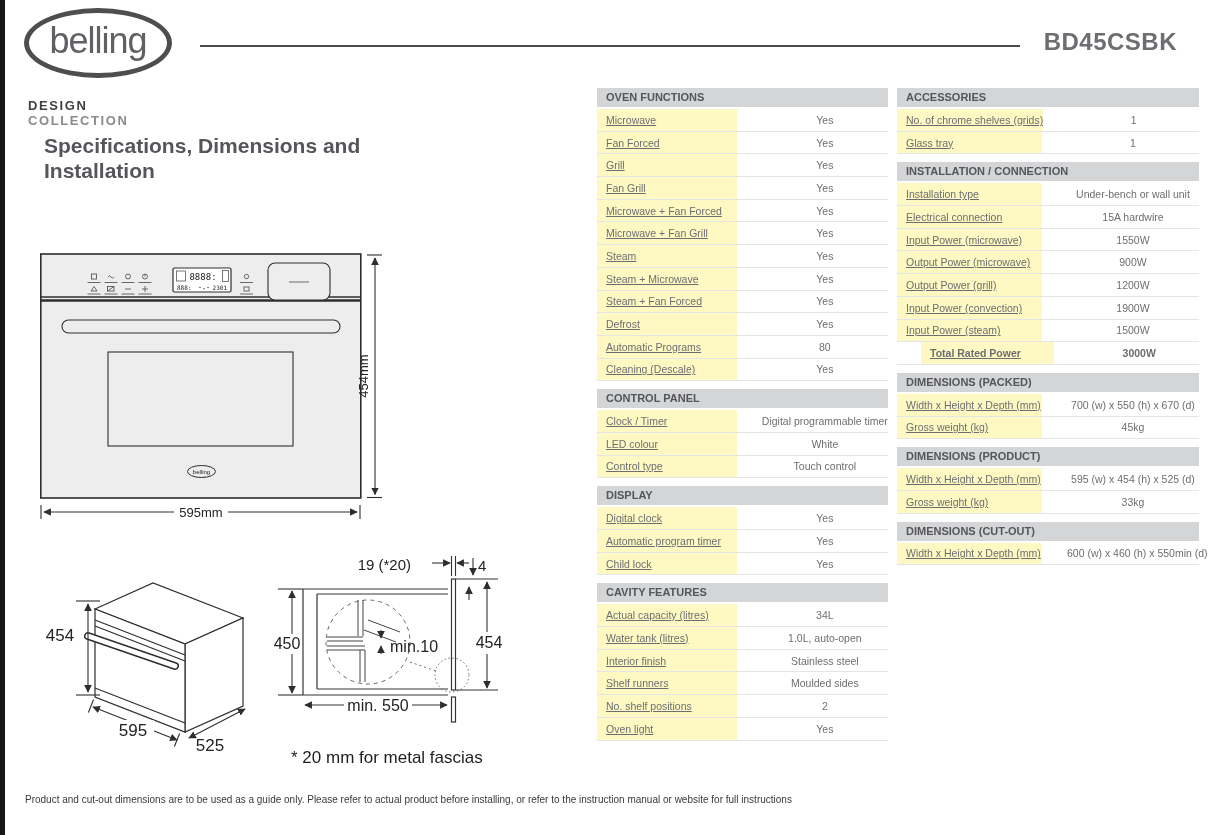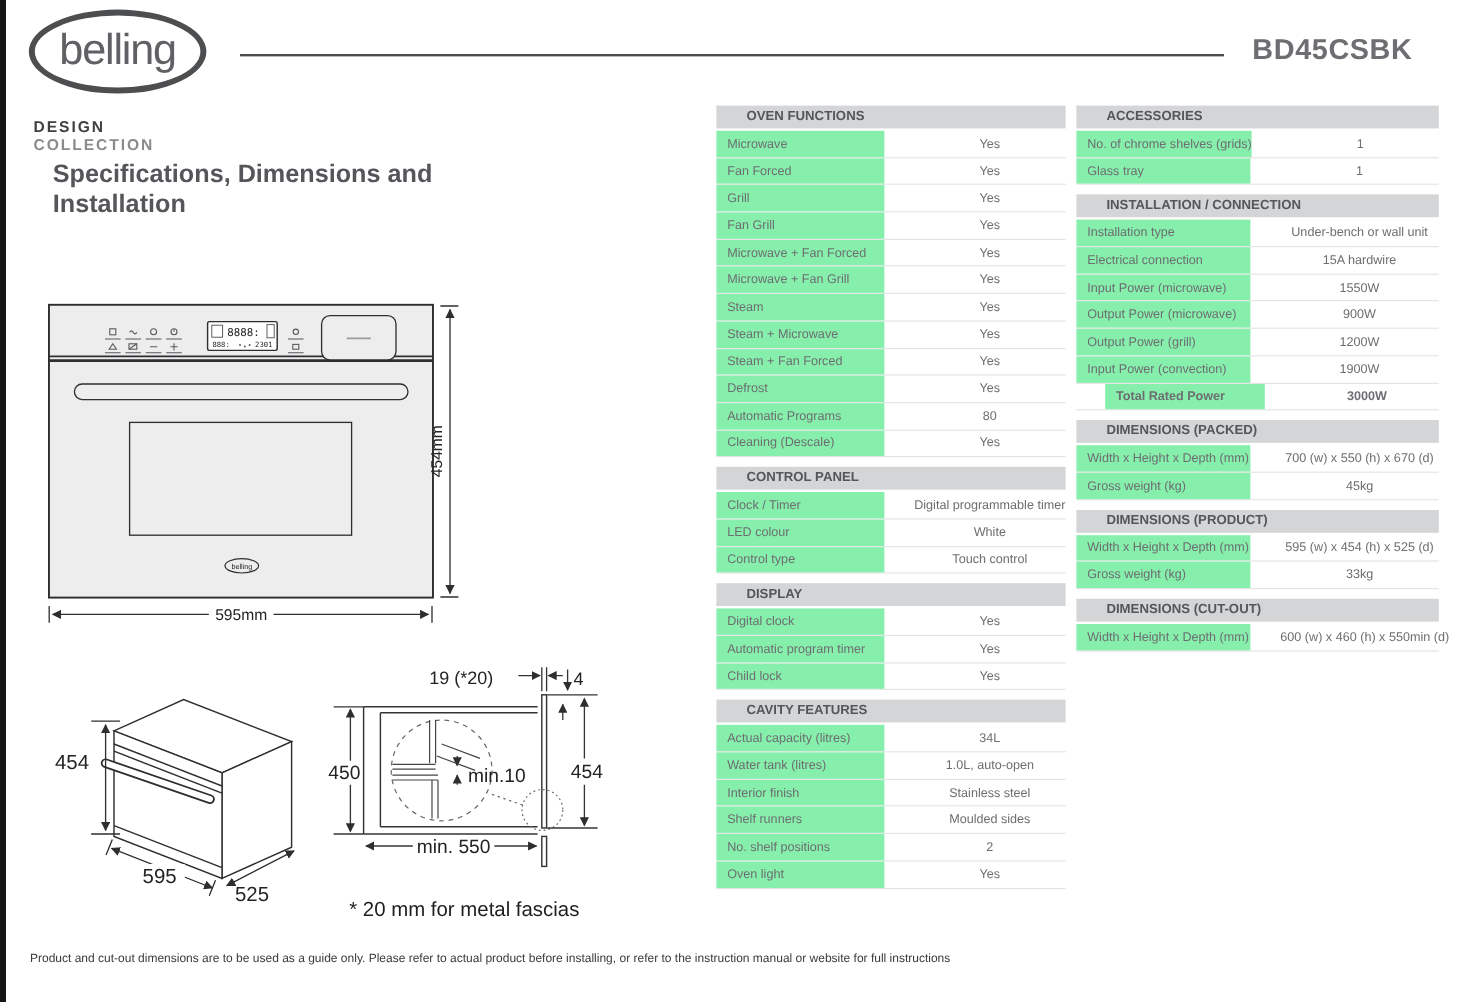--- a/index.html
+++ b/index.html
@@ -19,24 +19,24 @@
   .logo-sub .d1{color:#3f4042;}
   .logo-sub .d2{color:#8a8b8d;}
   .header-rule{position:absolute;left:200px;top:45px;width:820px;border-top:2px solid #4a4b4d;}
   .model{position:absolute;right:37px;top:28px;font-size:24px;font-weight:bold;color:#6d6e71;letter-spacing:0.5px;}
   .page-title{position:absolute;left:44px;top:120px;width:330px;font-size:21px;font-weight:bold;color:#55565a;line-height:1.17;}
   
   .spec-col{position:absolute;top:88px;}
   #col-0{left:597px;width:291px;}
   #col-1{left:897px;width:302px;}
   .spec-table{margin-bottom:8px;}
-  .spec-header{height:19px;line-height:19px;background:#d4d5d6;color:#55565a;font-size:11px;font-weight:bold;padding-left:25px;margin-bottom:2px;}
+  .spec-header{height:19px;line-height:19px;background:#d4d5d6;color:#55565a;font-size:11px;font-weight:bold;padding-left:9px;margin-bottom:2px;}
   .spec-row{display:flex;align-items:stretch;height:22.7px;border-bottom:1px solid #e4e5e6;box-sizing:border-box;font-size:10.5px;color:#6d6e71;}
   .spec-row.bold{font-weight:bold;padding-left:24px;}
-  .spec-label{flex:0 0 48%;background:#86efac;display:flex;align-items:center;padding-left:9px;box-sizing:border-box;margin-right:1px;white-space:nowrap;}
+  .spec-label{flex:0 0 48%;background:#fef9c3;display:flex;align-items:center;padding-left:9px;box-sizing:border-box;margin-right:1px;white-space:nowrap;text-decoration:underline;}
   .spec-value{flex:1;display:flex;align-items:center;justify-content:center;text-align:center;white-space:nowrap;margin-left:24px;}
   
   .svg-abs{position:absolute;}
   svg text{fill:#222325;}
   .footnote{position:absolute;left:291px;top:748px;font-size:17px;color:#1e1e20;}
   .footer{position:absolute;left:25px;top:794px;font-size:10px;color:#3a3a3c;}
 </style>
 </head>
 <body>
 
@@ -349,20 +349,24 @@
         <div class="spec-value">900W</div>
       </div>
       <div class="spec-row">
         <div class="spec-label">Output Power (grill)</div>
         <div class="spec-value">1200W</div>
       </div>
       <div class="spec-row">
         <div class="spec-label">Input Power (convection)</div>
         <div class="spec-value">1900W</div>
       </div>
+      <div class="spec-row">
+        <div class="spec-label">Input Power (steam)</div>
+        <div class="spec-value">1500W</div>
+      </div>
       <div class="spec-row bold">
         <div class="spec-label">Total Rated Power</div>
         <div class="spec-value">3000W</div>
       </div>
     </div>
     <div class="spec-table">
       <div class="spec-header">DIMENSIONS (PACKED)</div>
       <div class="spec-row">
         <div class="spec-label">Width x Height x Depth (mm)</div>
         <div class="spec-value">700 (w) x 550 (h) x 670 (d)</div>

